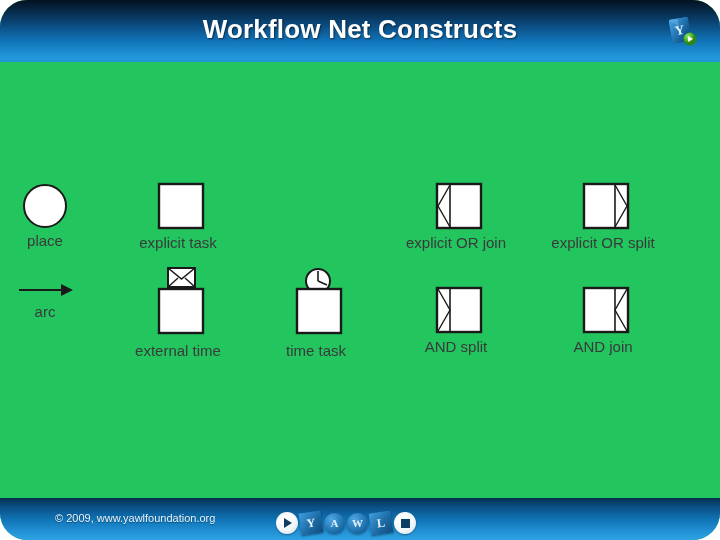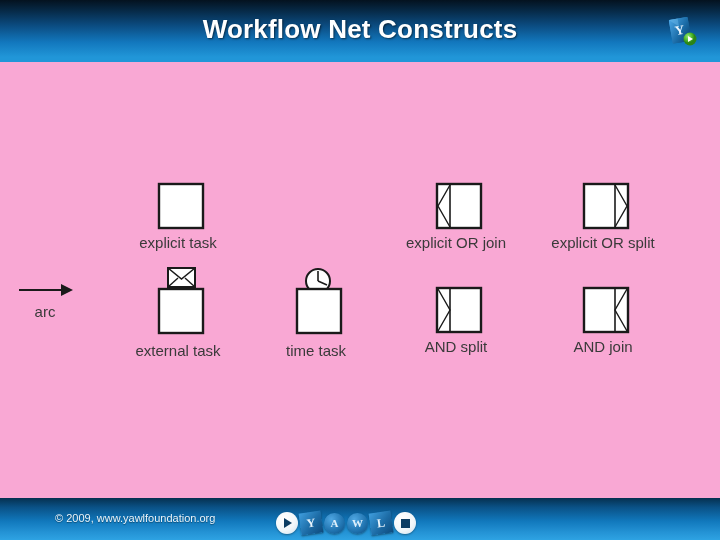--- a/index.html
+++ b/index.html
@@ -11,22 +11,23 @@
     height: 540px;
     background: #ffffff;
     font-family: "Liberation Sans", sans-serif;
     overflow: hidden;
     position: relative;
   }
   #slide {
     position: relative;
     width: 720px;
     height: 540px;
-    background: #f9a8d4;
+    background: #22c55e;
     overflow: hidden;
+    border-radius: 27px;
   }
 
   
   .header {
     position: absolute;
     left: 0; top: 0;
     width: 720px; height: 62px;
     background: linear-gradient(to bottom,
         #04121f 0%,
         #06253f 14%,
@@ -181,20 +182,26 @@
           <text x="18" y="22" text-anchor="middle" fill="#e9f6ff" font-family="Liberation Serif, serif" font-size="13" font-weight="bold">Y</text>
         </g>
         <circle cx="28" cy="27" r="6.5" fill="url(#playGradHead)"></circle>
         <path d="M26 24 L31 27 L26 30 Z" fill="#ffffff"></path>
       </svg>
     </div>
   </div>
 
   <div class="diagram">
 
+    <div class="construct" style="left:0px; top:120px; width:90px;">
+      <svg class="glyph" width="56" height="50" viewBox="0 0 56 50">
+        <circle cx="28" cy="24" r="21" fill="#ffffff" stroke="#1a1a1a" stroke-width="2"></circle>
+      </svg>
+      <div class="construct-label">place</div>
+    </div>
 
     <div class="construct" style="left:0px; top:215px; width:90px;">
       <svg class="glyph" width="64" height="26" viewBox="0 0 64 26">
         <line x1="6" y1="13" x2="50" y2="13" stroke="#1a1a1a" stroke-width="2"></line>
         <path d="M48 7 L60 13 L48 19 Z" fill="#1a1a1a"></path>
       </svg>
       <div class="construct-label">arc</div>
     </div>
 
     <div class="construct" style="left:108px; top:118px; width:140px;">
@@ -205,21 +212,21 @@
     </div>
 
     <div class="construct" style="left:108px; top:204px; width:140px;">
       <svg class="glyph" width="64" height="76" viewBox="0 0 64 76">
         <rect x="22" y="2" width="27" height="19" fill="#ffffff" stroke="#1a1a1a" stroke-width="2"></rect>
         <path d="M22 2 L35.5 13 L49 2" fill="none" stroke="#1a1a1a" stroke-width="1.6"></path>
         <path d="M22 21 L32 12" fill="none" stroke="#1a1a1a" stroke-width="1.4"></path>
         <path d="M49 21 L39 12" fill="none" stroke="#1a1a1a" stroke-width="1.4"></path>
         <rect x="13" y="23" width="44" height="44" fill="#ffffff" stroke="#1a1a1a" stroke-width="2.4"></rect>
       </svg>
-      <div class="construct-label">external task</div>
+      <div class="construct-label">external time</div>
     </div>
 
 
     <div class="construct" style="left:252px; top:204px; width:128px;">
       <svg class="glyph" width="64" height="76" viewBox="0 0 64 76">
         <circle cx="34" cy="15" r="12" fill="#ffffff" stroke="#1a1a1a" stroke-width="2"></circle>
         <line x1="34" y1="15" x2="34" y2="5" stroke="#1a1a1a" stroke-width="1.6"></line>
         <line x1="34" y1="15" x2="43" y2="19" stroke="#1a1a1a" stroke-width="1.6"></line>
         <line x1="28" y1="25" x2="26" y2="29" stroke="#1a1a1a" stroke-width="1.6"></line>
         <line x1="40" y1="25" x2="42" y2="29" stroke="#1a1a1a" stroke-width="1.6"></line>

